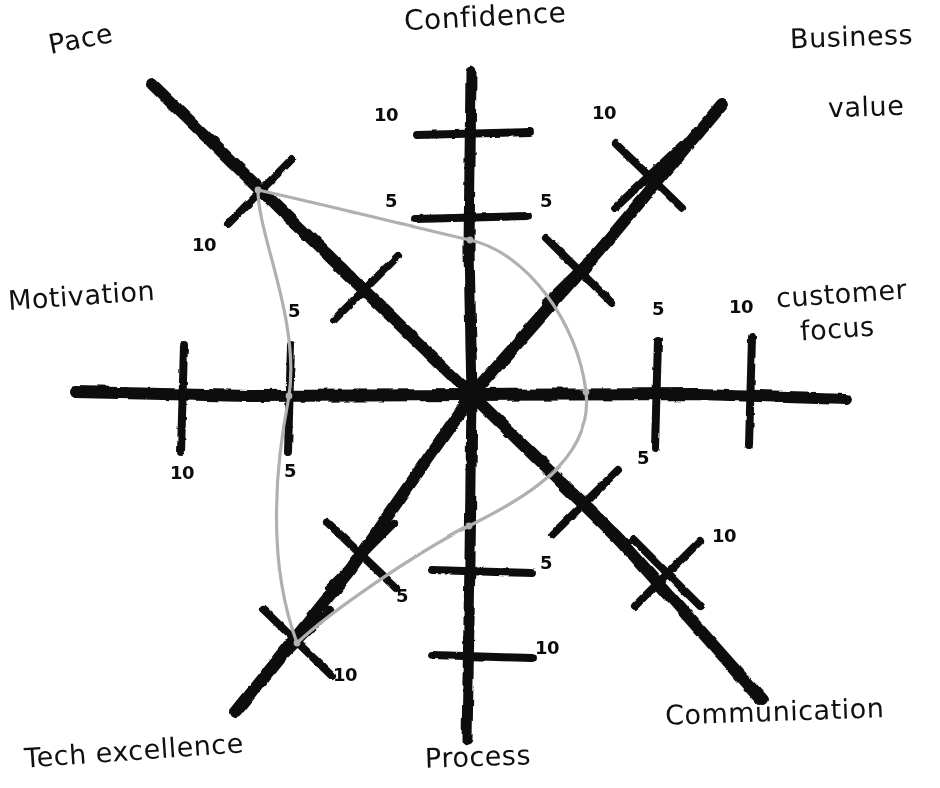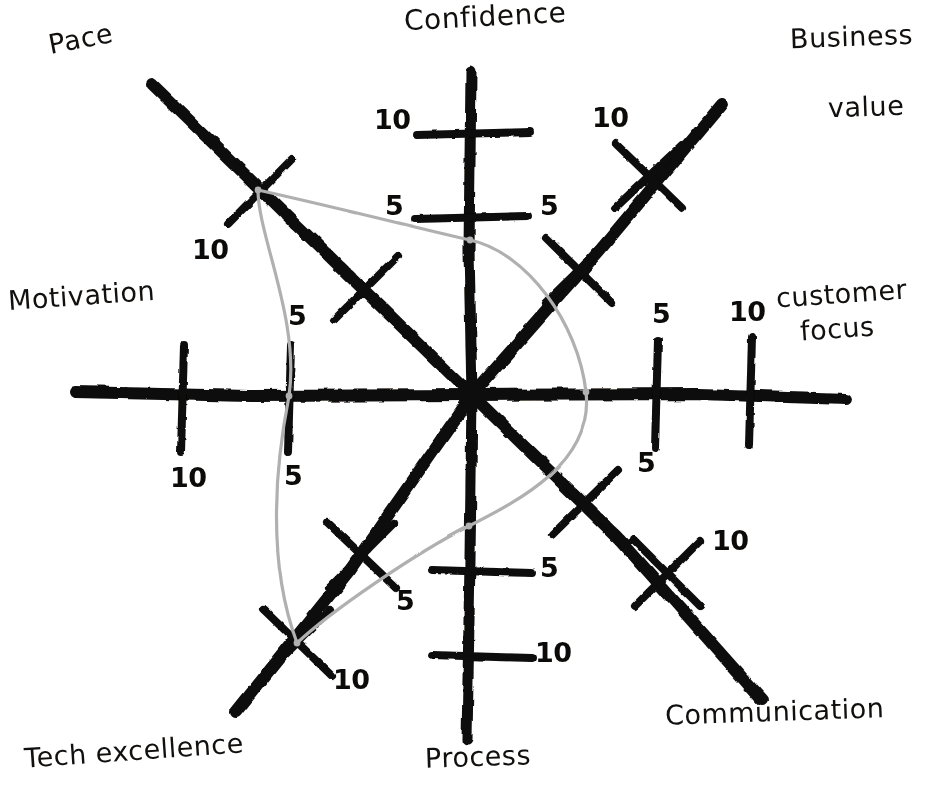--- a/index.html
+++ b/index.html
@@ -32,21 +32,21 @@
     color: #12100e;
     white-space: pre;
     letter-spacing: 0.5px;
     line-height: 1.08;
     font-weight: 400;
     -webkit-font-smoothing: antialiased;
   }
   .tick-label {
     position: absolute;
     font-family: "DejaVu Sans", sans-serif;
-    font-size: 27px;
+    font-size: 18px;
     font-weight: 700;
     color: #0c0b0a;
     white-space: pre;
     letter-spacing: -0.5px;
   }
 </style>
 </head>
 <body>
 
 <div id="stage">

